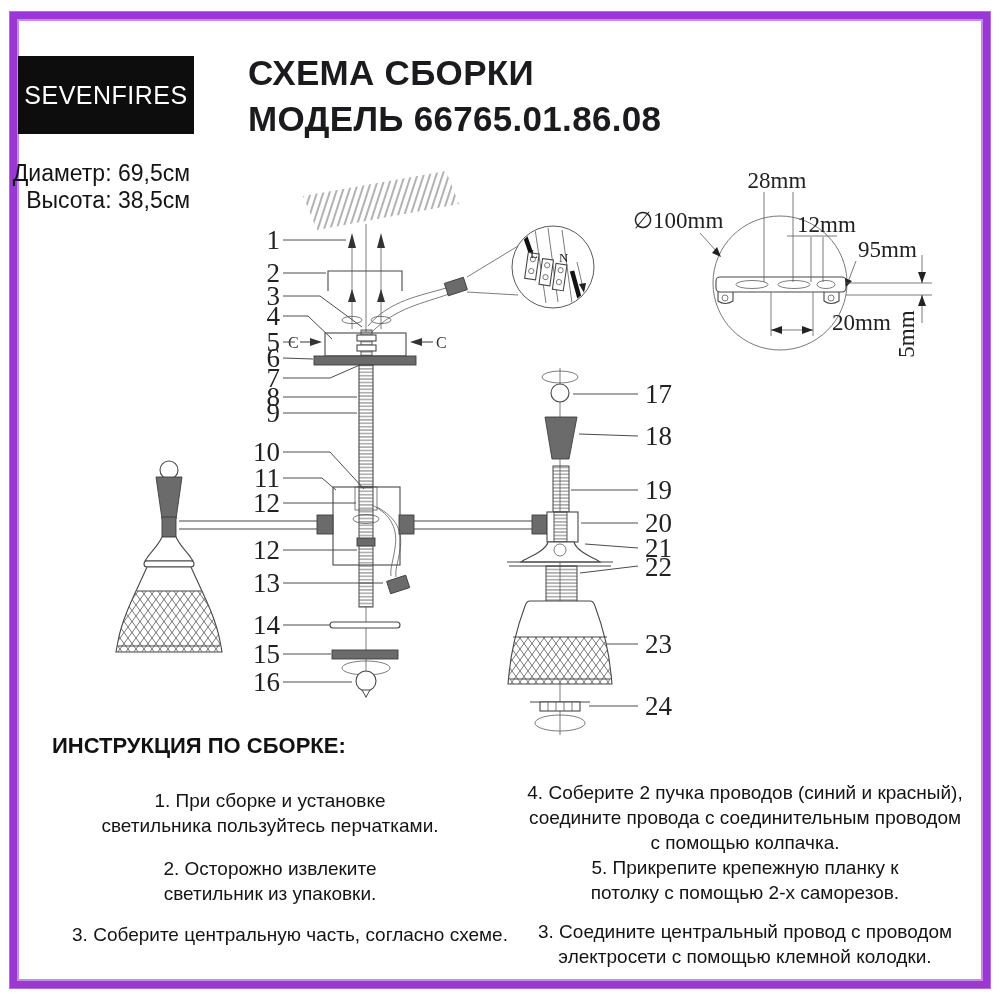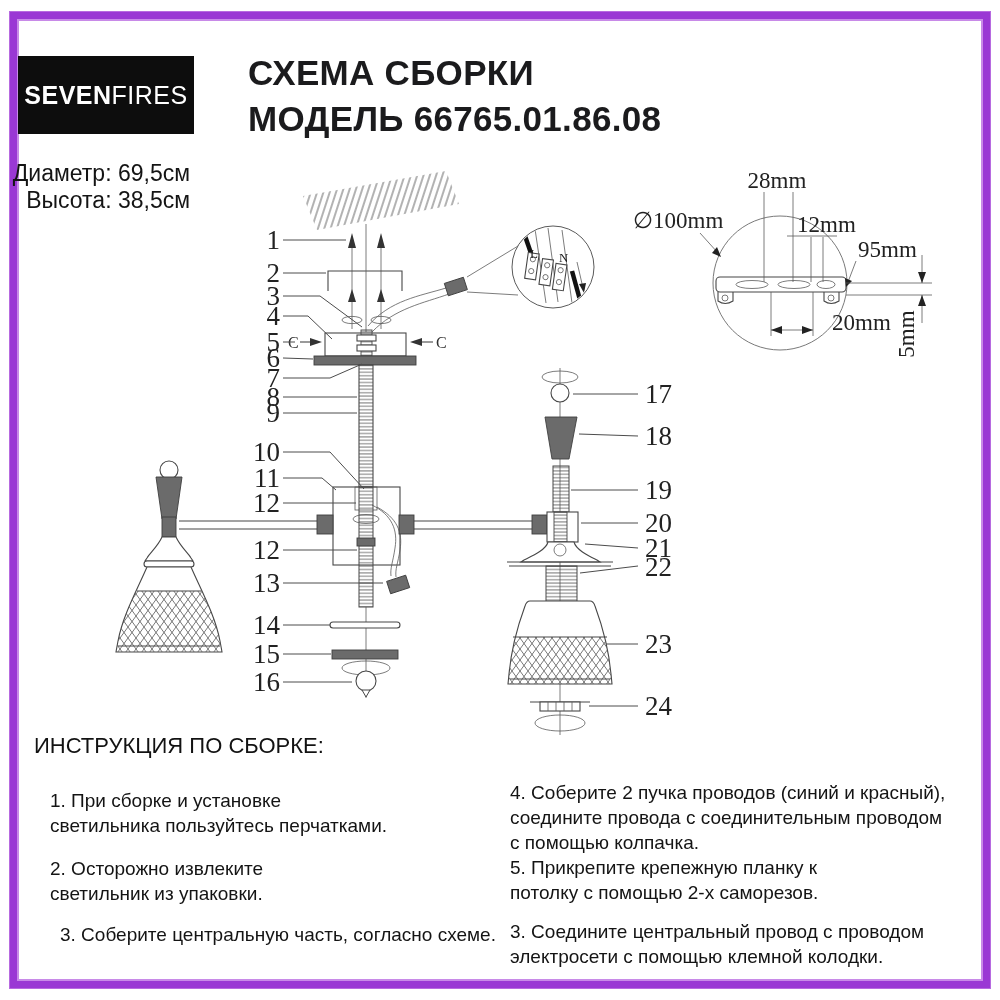--- a/index.html
+++ b/index.html
@@ -3,29 +3,29 @@
 <meta charset="utf-8">
 <style>
   html,body{margin:0;padding:0;background:#fff;}
   .page{position:relative;width:1000px;height:1000px;background:#fff;overflow:hidden;
         font-family:"Liberation Sans",sans-serif;color:#1c1c1e;}
   .frame{position:absolute;left:10px;top:12px;width:980px;height:976px;box-sizing:border-box;
          border:7px solid #9a38d4;box-shadow:0 0 0 2px #c88ae8 inset, 0 0 0 1px #b76ae0;}
   .logo{position:absolute;left:18px;top:56px;width:176px;height:78px;background:#0d0d0d;
         display:flex;align-items:center;justify-content:center;}
   .logo span{color:#fff;font-size:25px;letter-spacing:.5px;}
-  .logo .b{font-weight:bold;}
+  .logo .b{font-weight:normal;}
   .logo .l{font-weight:normal;}
   .title{position:absolute;left:248px;top:50px;font-size:35px;font-weight:bold;
          line-height:1.3;letter-spacing:.3px;color:#1b1b1d;}
   .specs{position:absolute;left:8px;top:160px;width:182px;text-align:right;
          font-size:23px;line-height:1.18;color:#141414;}
   .diagram{position:absolute;left:0;top:140px;width:1000px;height:610px;}
-  .instr-head{position:absolute;left:34px;top:733px;font-size:22px;font-weight:normal;color:#121212;}
-  .step{position:absolute;font-size:19px;line-height:1.32;white-space:pre-line;color:#141414;}
+  .instr-head{position:absolute;left:52px;top:733px;font-size:22px;font-weight:bold;color:#121212;}
+  .step{position:absolute;font-size:19px;line-height:1.32;white-space:pre-line;color:#141414;text-align:center;}
   .s1{left:50px;top:788px;width:440px;}
   .s2{left:50px;top:856px;width:440px;}
   .s3{left:60px;top:922px;width:460px;}
   .s4{left:510px;top:780px;width:470px;}
   .s5{left:510px;top:855px;width:470px;}
   .s6{left:510px;top:919px;width:470px;}
   svg text.pn{font-family:"Liberation Serif",serif;font-size:27px;fill:#222;}
   svg text.dim{font-family:"Liberation Serif",serif;font-size:23px;fill:#222;}
   svg text.tl{font-family:"Liberation Serif",serif;font-size:13px;fill:#222;}
   svg text.rot{font-family:"Liberation Serif",serif;font-size:16px;fill:#333;}

